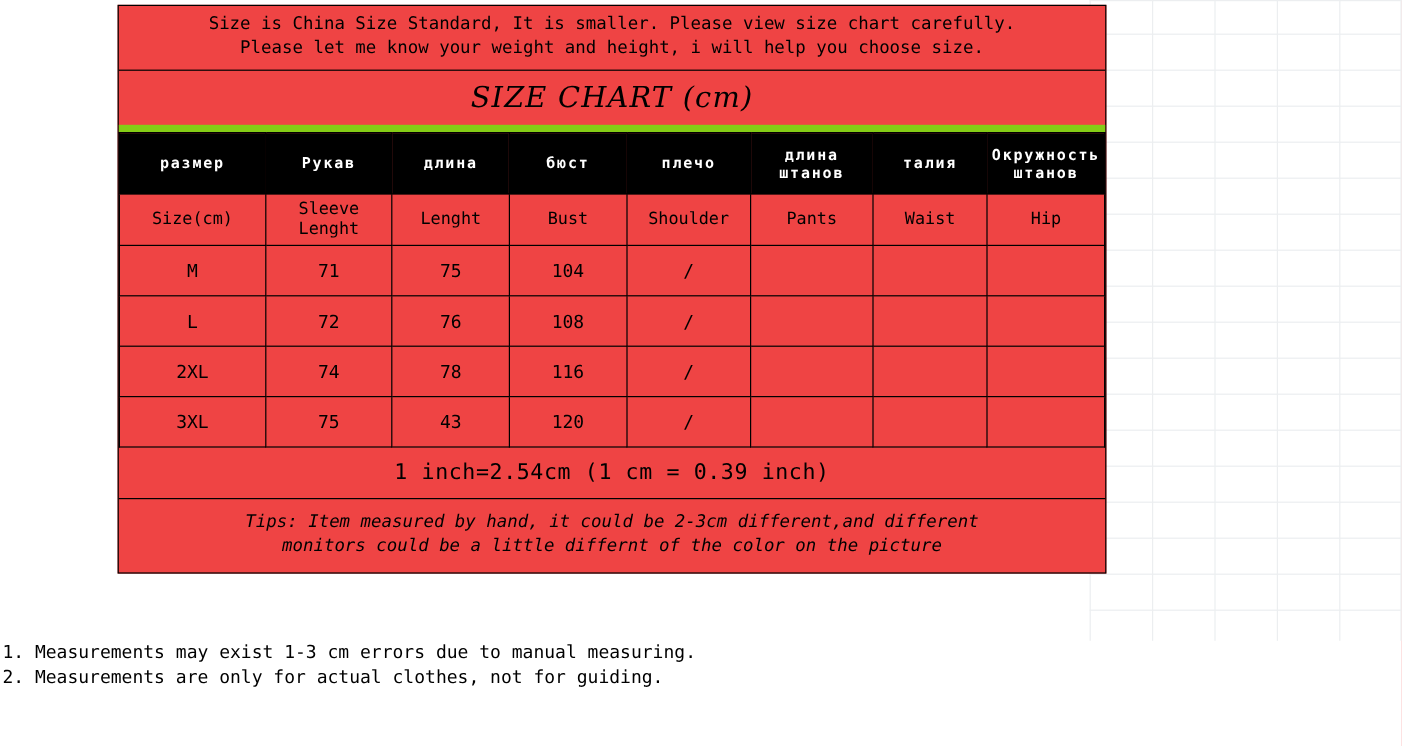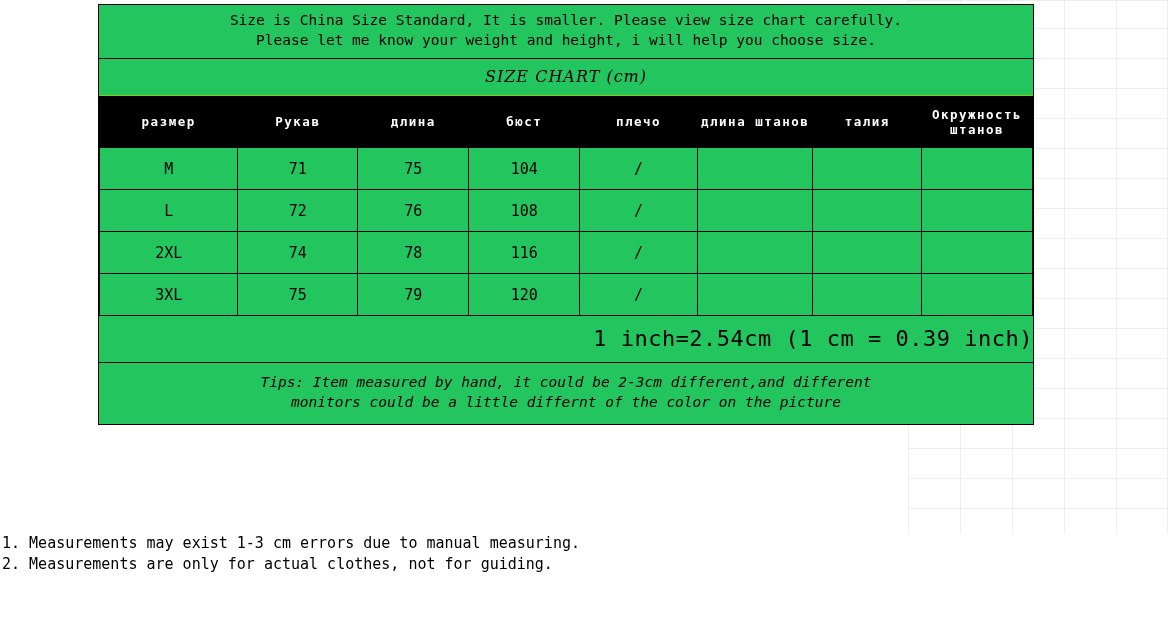--- a/index.html
+++ b/index.html
@@ -37,43 +37,43 @@
     top: 0;
     bottom: 0;
     width: 1px;
     background: #eceef0;
   }
 
   .chart-wrap {
     position: absolute;
     left: 98px;
     top: 4px;
-    width: 936px;
+    width: 824px;
     border: 1px solid #000000;
     box-sizing: border-box;
-    background: #22c55e;
+    background: #ef4444;
   }
 
   .note-top {
     padding: 6px 10px 8px 10px;
     text-align: center;
     font-size: 14.5px;
     line-height: 1.35;
     font-family: "DejaVu Sans Mono", monospace;
     border-bottom: 1px solid #000000;
     white-space: pre-line;
   }
 
   .chart-title {
     text-align: center;
-    font-size: 16px;
+    font-size: 24px;
     font-style: italic;
     font-family: "DejaVu Serif", serif;
     padding: 8px 0 9px 0;
-    border-bottom: 1px solid #84cc16;
+    border-bottom: 6px solid #84cc16;
     letter-spacing: 1px;
   }
 
   table.size-table {
     border-collapse: collapse;
     width: 100%;
     table-layout: fixed;
   }
   table.size-table td, table.size-table th {
     border: 1px solid #000000;
@@ -105,22 +105,22 @@
   td.col-size { width: 120px; }
   td.col-sleeve { width: 104px; }
   td.col-length { width: 96px; }
   td.col-bust { width: 96px; }
   td.col-shoulder { width: 102px; }
   td.col-pants { width: 100px; }
   td.col-waist { width: 94px; }
   td.col-hip { width: 96px; }
 
   .inch-row {
-    text-align: right;
-    font-size: 22px;
+    text-align: center;
+    font-size: 18px;
     padding: 10px 0 11px 0;
     border-bottom: 1px solid #000000;
     border-top: none;
     font-family: "DejaVu Sans Mono", monospace;
     letter-spacing: 0.5px;
   }
 
   .tips-row {
     text-align: center;
     font-size: 14.5px;
@@ -186,20 +186,30 @@
       <tr class="ru-row">
         <td class="col-size">размер</td>
         <td class="col-sleeve">Рукав</td>
         <td class="col-length">длина</td>
         <td class="col-bust">бюст</td>
         <td class="col-shoulder">плечо</td>
         <td class="col-pants">длина штанов</td>
         <td class="col-waist">талия</td>
         <td class="col-hip">Окружность штанов</td>
       </tr>
+      <tr class="en-row">
+        <td class="col-size">Size(cm)</td>
+        <td class="col-sleeve">Sleeve Lenght</td>
+        <td class="col-length">Lenght</td>
+        <td class="col-bust">Bust</td>
+        <td class="col-shoulder">Shoulder</td>
+        <td class="col-pants">Pants</td>
+        <td class="col-waist">Waist</td>
+        <td class="col-hip">Hip</td>
+      </tr>
 
       <tr class="data-row">
         <td class="col-size">M</td>
         <td class="col-sleeve">71</td>
         <td class="col-length">75</td>
         <td class="col-bust">104</td>
         <td class="col-shoulder">/</td>
         <td class="col-pants"></td>
         <td class="col-waist"></td>
         <td class="col-hip"></td>
@@ -220,21 +230,21 @@
         <td class="col-length">78</td>
         <td class="col-bust">116</td>
         <td class="col-shoulder">/</td>
         <td class="col-pants"></td>
         <td class="col-waist"></td>
         <td class="col-hip"></td>
       </tr>
       <tr class="data-row">
         <td class="col-size">3XL</td>
         <td class="col-sleeve">75</td>
-        <td class="col-length">79</td>
+        <td class="col-length">43</td>
         <td class="col-bust">120</td>
         <td class="col-shoulder">/</td>
         <td class="col-pants"></td>
         <td class="col-waist"></td>
         <td class="col-hip"></td>
       </tr>
     </tbody>
   </table>
 
   <div class="inch-row">1 inch=2.54cm (1 cm = 0.39 inch)</div>

